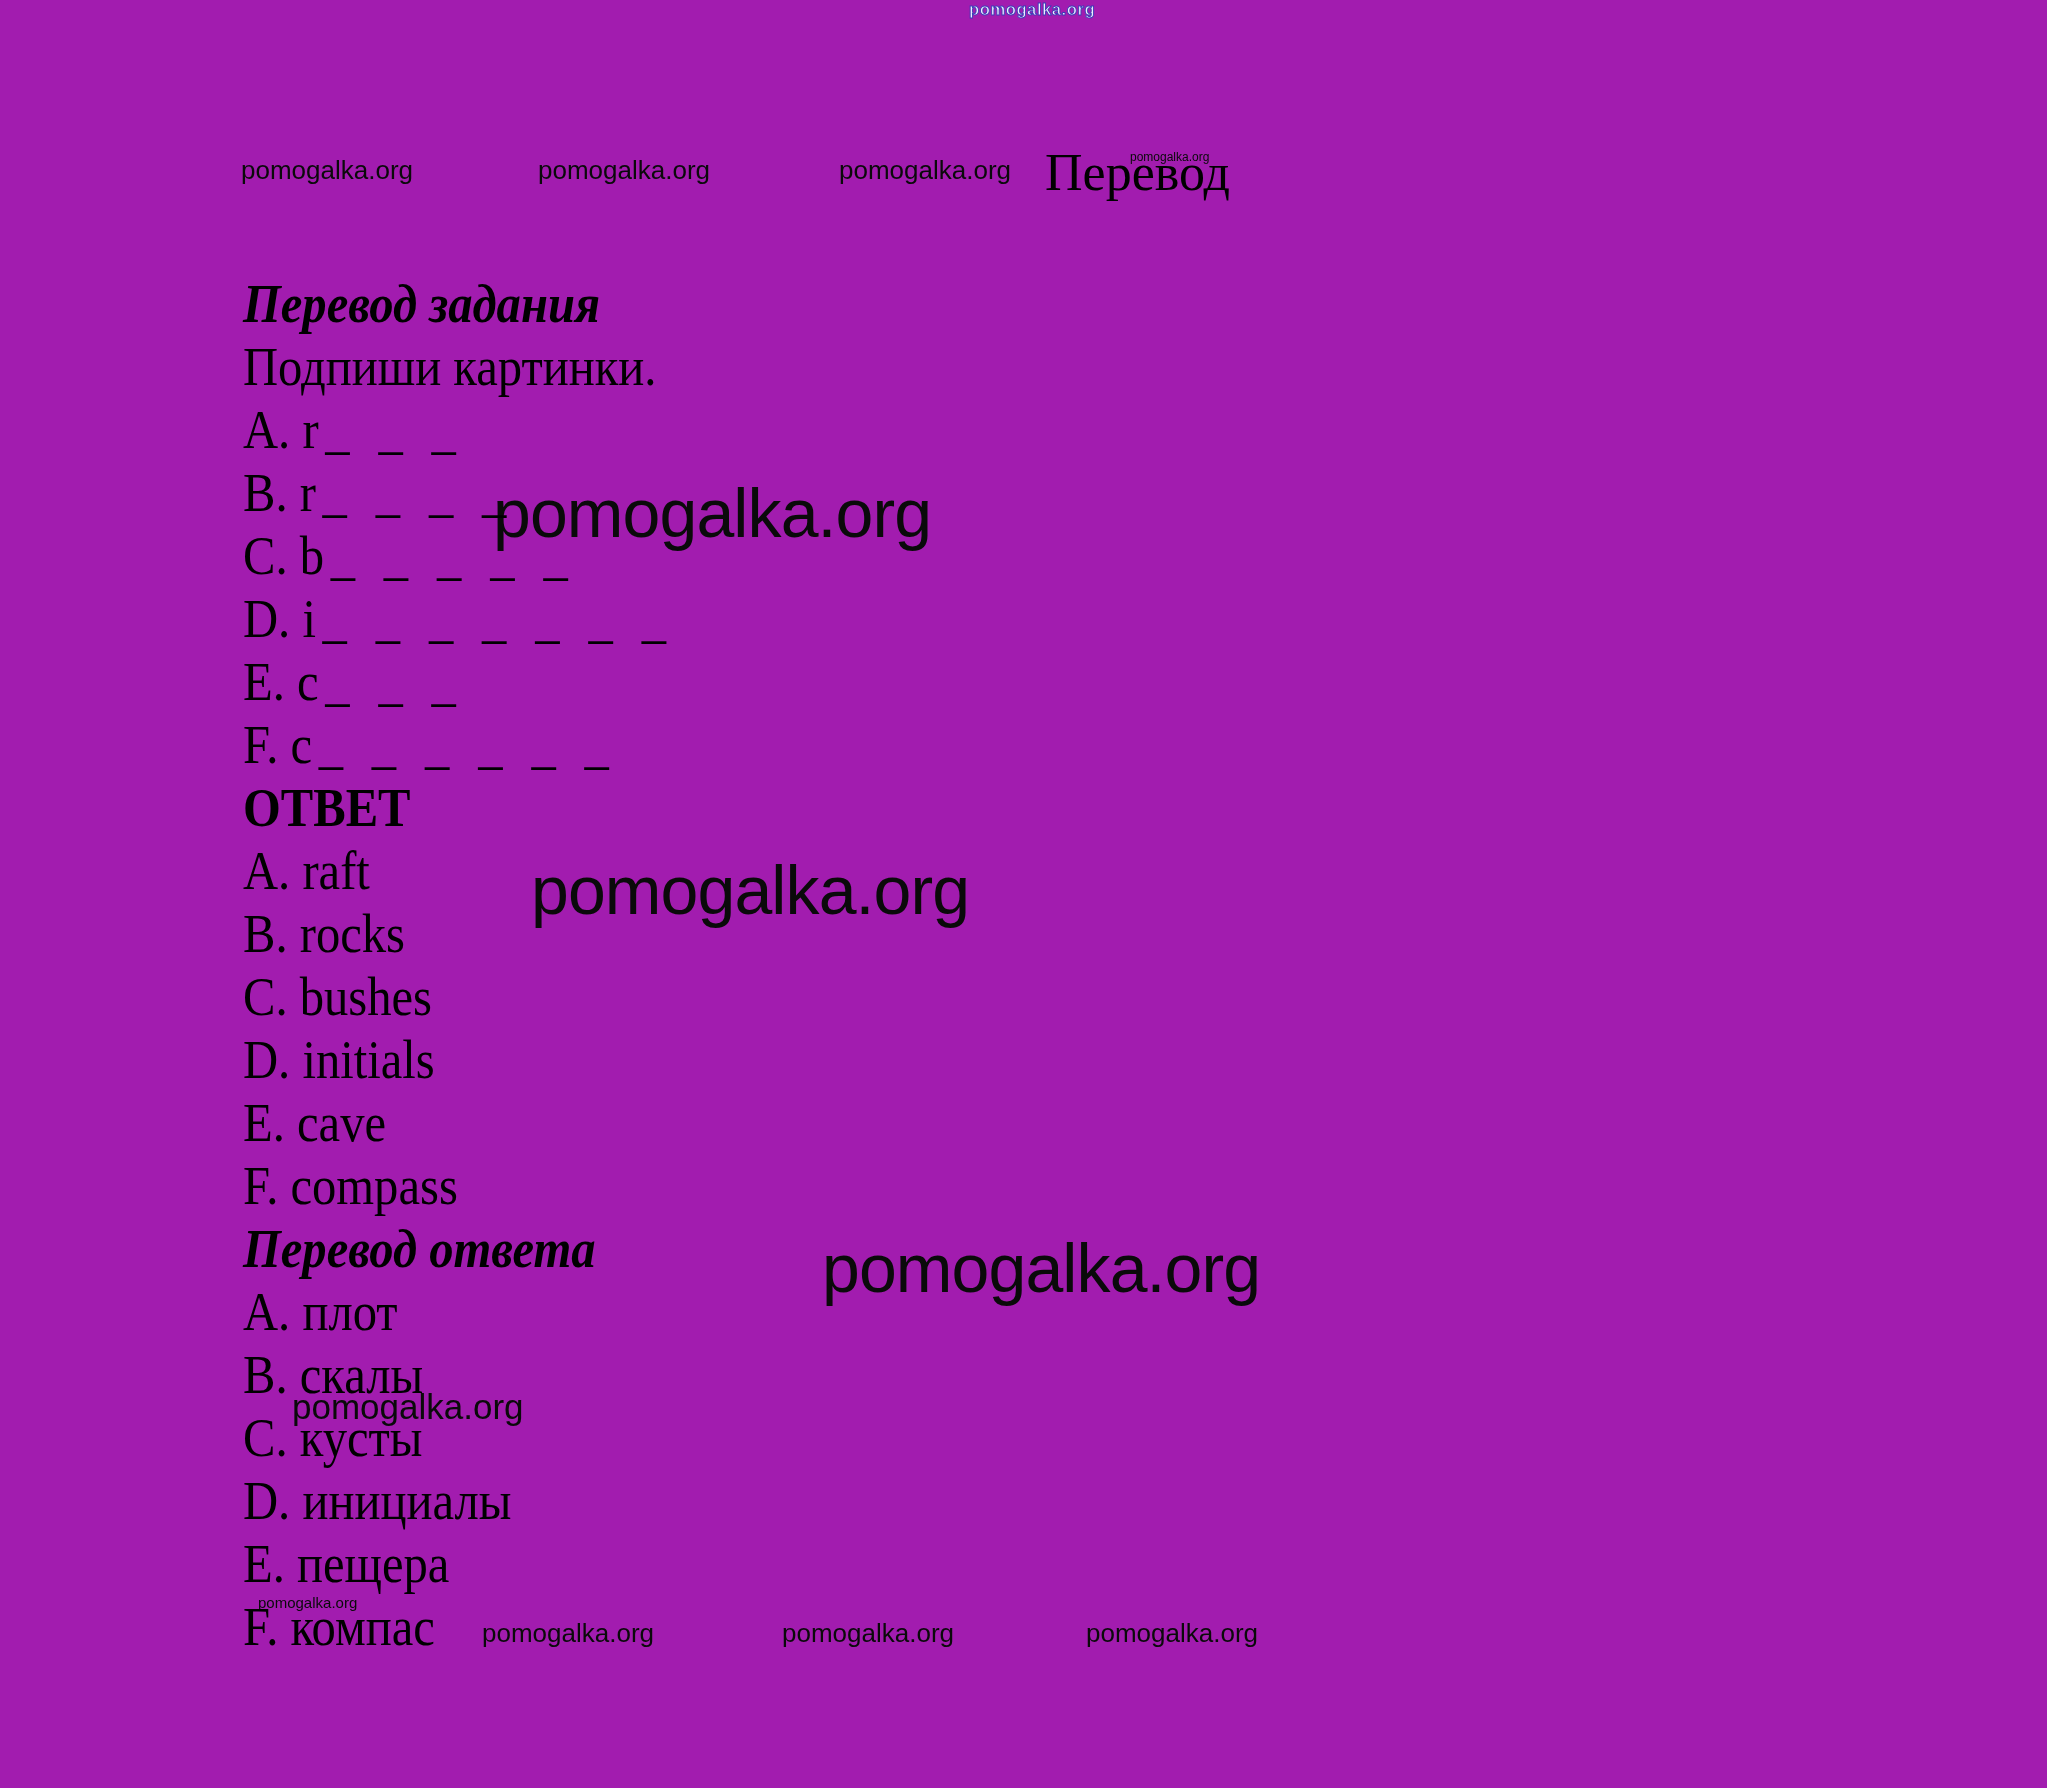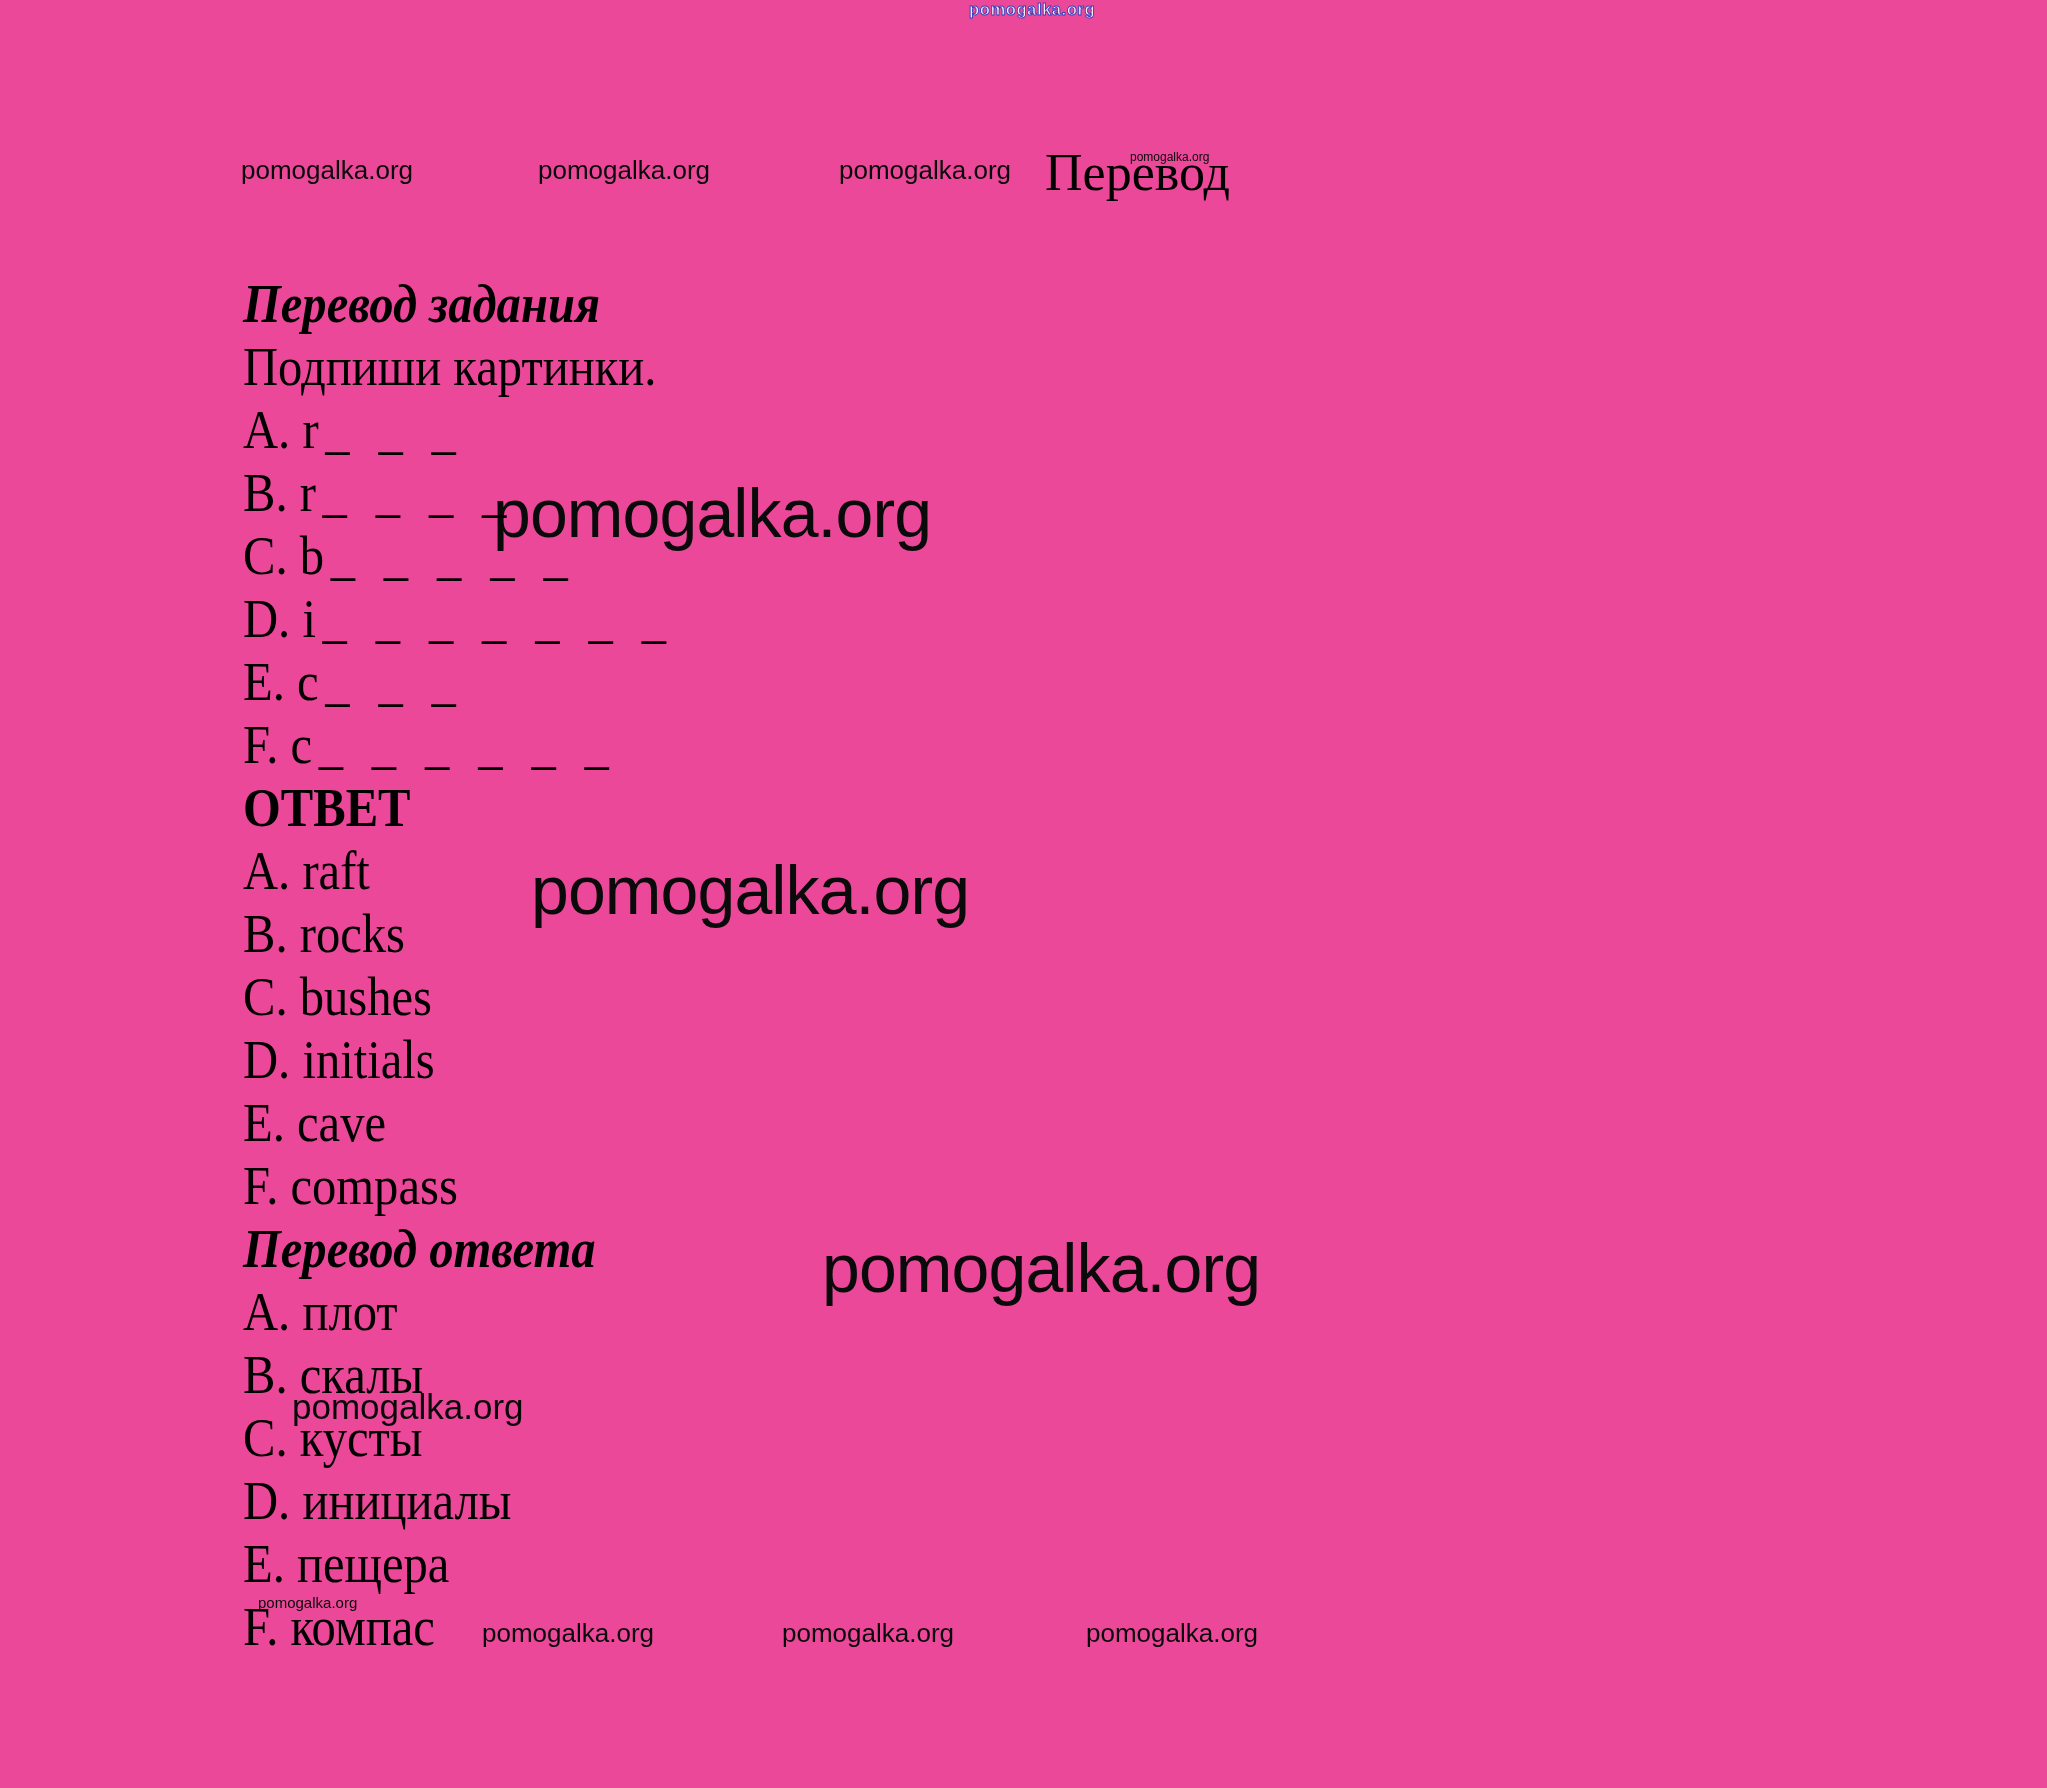--- a/index.html
+++ b/index.html
@@ -8,21 +8,21 @@
     background: #ffffff;
   }
   body {
     position: relative;
     width: 2047px;
     height: 1788px;
     overflow: hidden;
     font-family: "Liberation Serif", "DejaVu Serif", serif;
     color: #000;
   }
-  .page { position: absolute; inset: 0; background: #ec4899; }
+  .page { position: absolute; inset: 0; background: #a21caf; }
 
   
   .wm {
     position: absolute;
     font-family: "Liberation Sans", "DejaVu Sans", sans-serif;
     color: #0a0a0a;
     line-height: 1;
     white-space: nowrap;
   }
   .wm.sm { font-size: 26px; }

